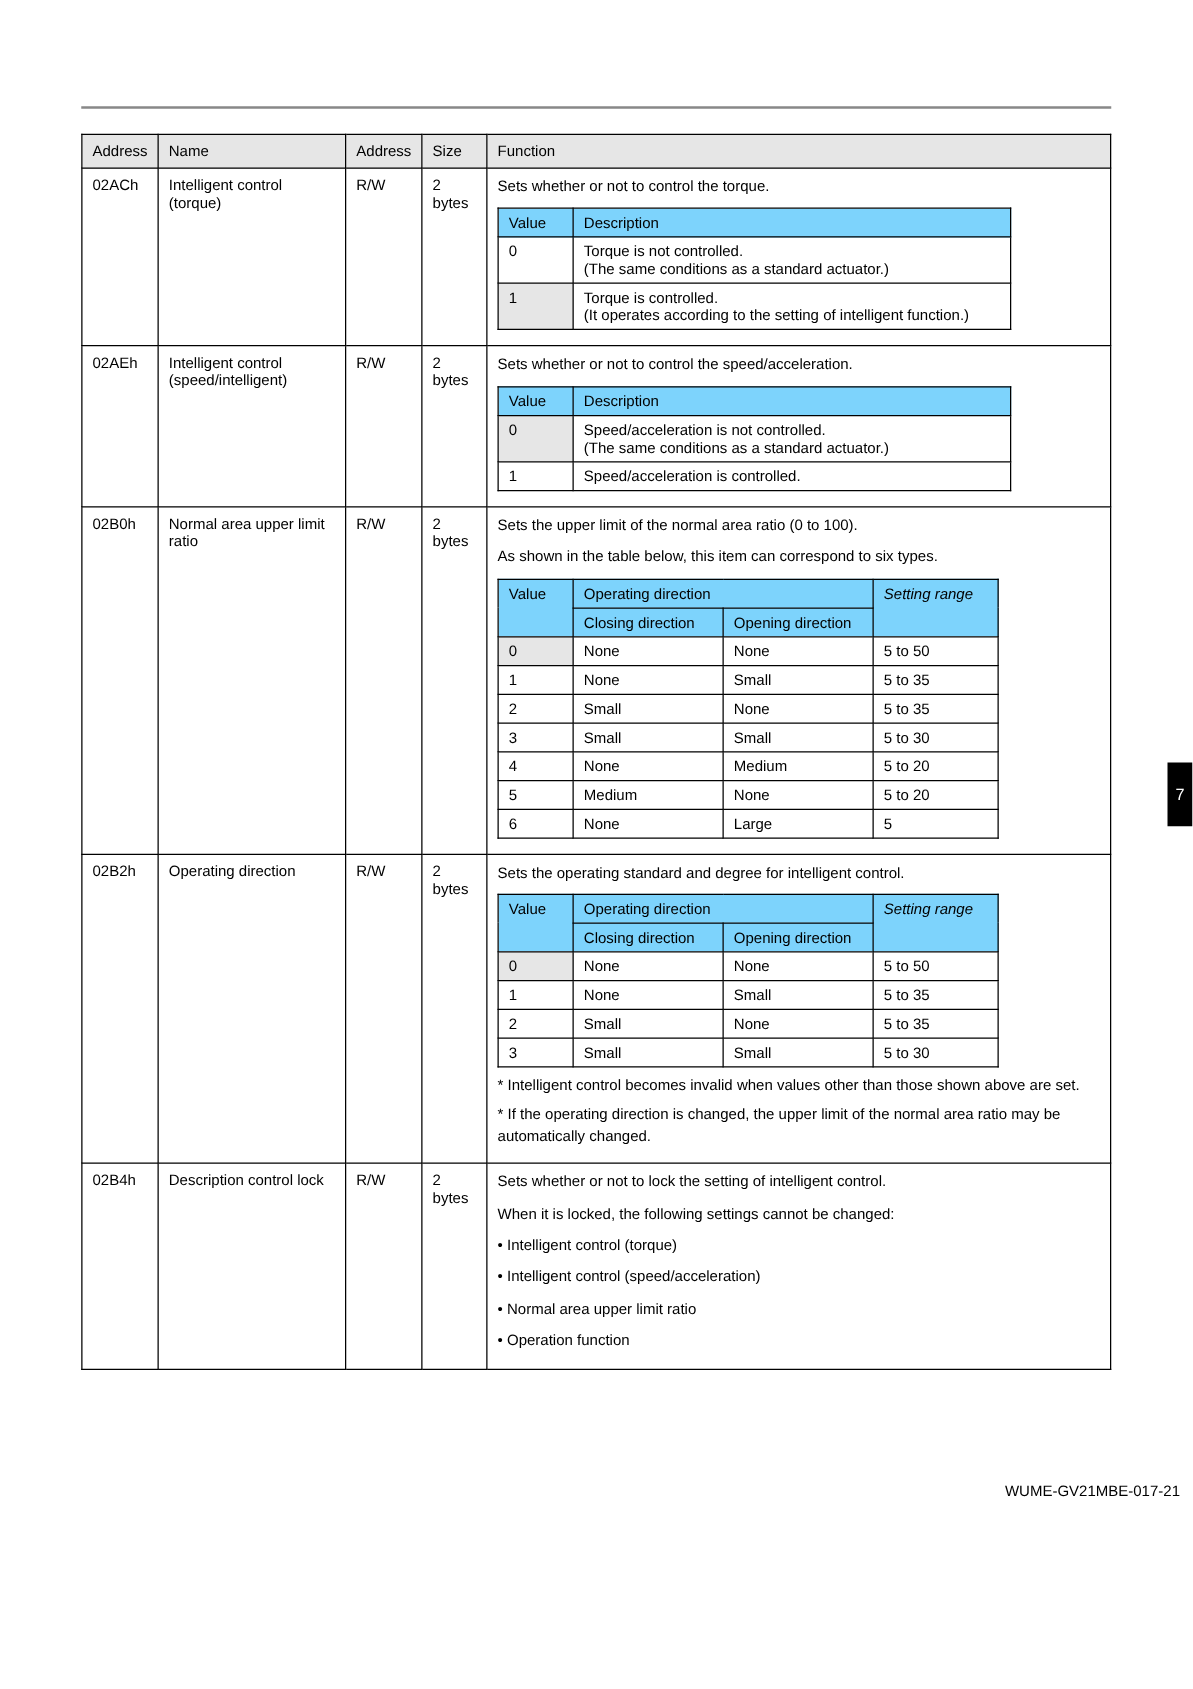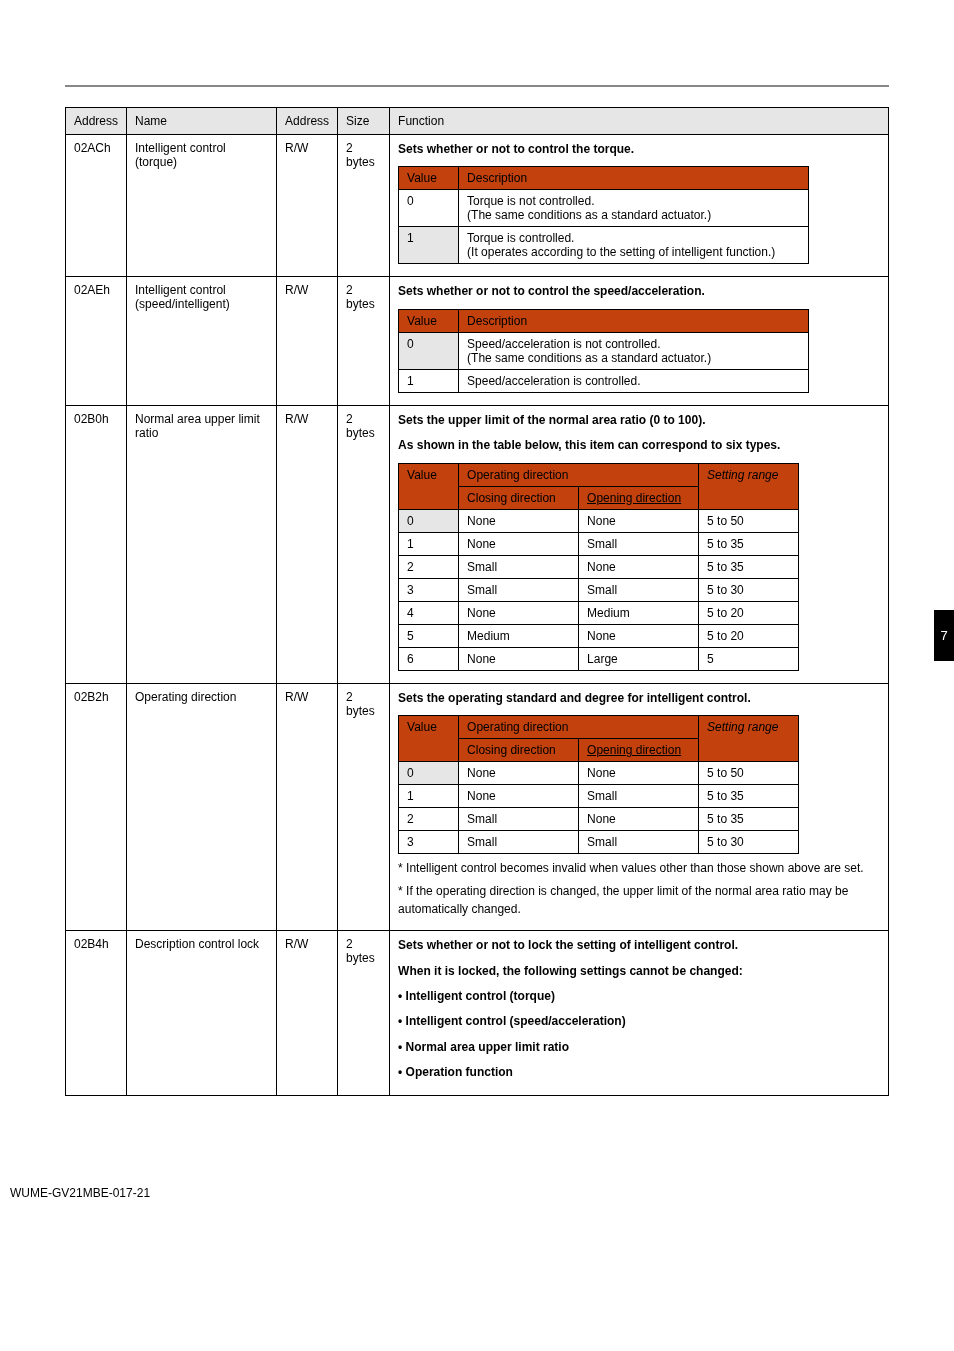--- a/index.html
+++ b/index.html
@@ -35,63 +35,63 @@
     background: #e6e6e6;
     font-size: 12px;
   }
   .col-addr   { width: 50px; }
   .col-name   { width: 150px; }
   .col-access { width: 58px; }
   .col-size   { width: 52px; }
   .col-func   { }
 
   .para { margin: 0 0 6px 0; line-height: 1.45; }
-  .intro { margin-bottom: 8px; font-weight: bold; }
+  .intro { margin-bottom: 8px; }
 
   table.inner {
     border-collapse: collapse;
     margin: 4px 0 6px 0;
     font-size: 12px;
   }
   table.inner th, table.inner td {
     border: 1px solid #000;
     padding: 4px 8px;
     text-align: left;
     vertical-align: top;
     font-weight: normal;
   }
-  table.inner th { background: #c2410c; }
+  table.inner th { background: #7dd3fc; }
   table.inner td.default { background: #e6e6e6; }
 
   
   .w-val  { width: 60px; }
   .w-desc { width: 350px; }
 
   
   .w-v   { width: 60px; }
   .w-sh1 { width: 120px; }
-  .w-sh2 { width: 120px; text-decoration: underline; }
+  .w-sh2 { width: 120px; }
   .w-r   { width: 100px; font-style: italic; }
   .subhead th { background:#e6e6e6; }
 
   .side-tab {
     position: absolute;
     right: 0;
     top: 610px;
     background: #000;
     color: #fff;
     width: 20px;
     font-size: 13px;
     padding: 18px 0;
     text-align: center;
   }
 
   .footer {
     display: flex;
-    justify-content: flex-start;
+    justify-content: flex-end;
     margin: 30px 10px 0 10px;
     font-size: 12px;
     color: #000;
   }
 </style>
 </head>
 <body>
 
 <div class="page">
   <hr class="hr-top">

